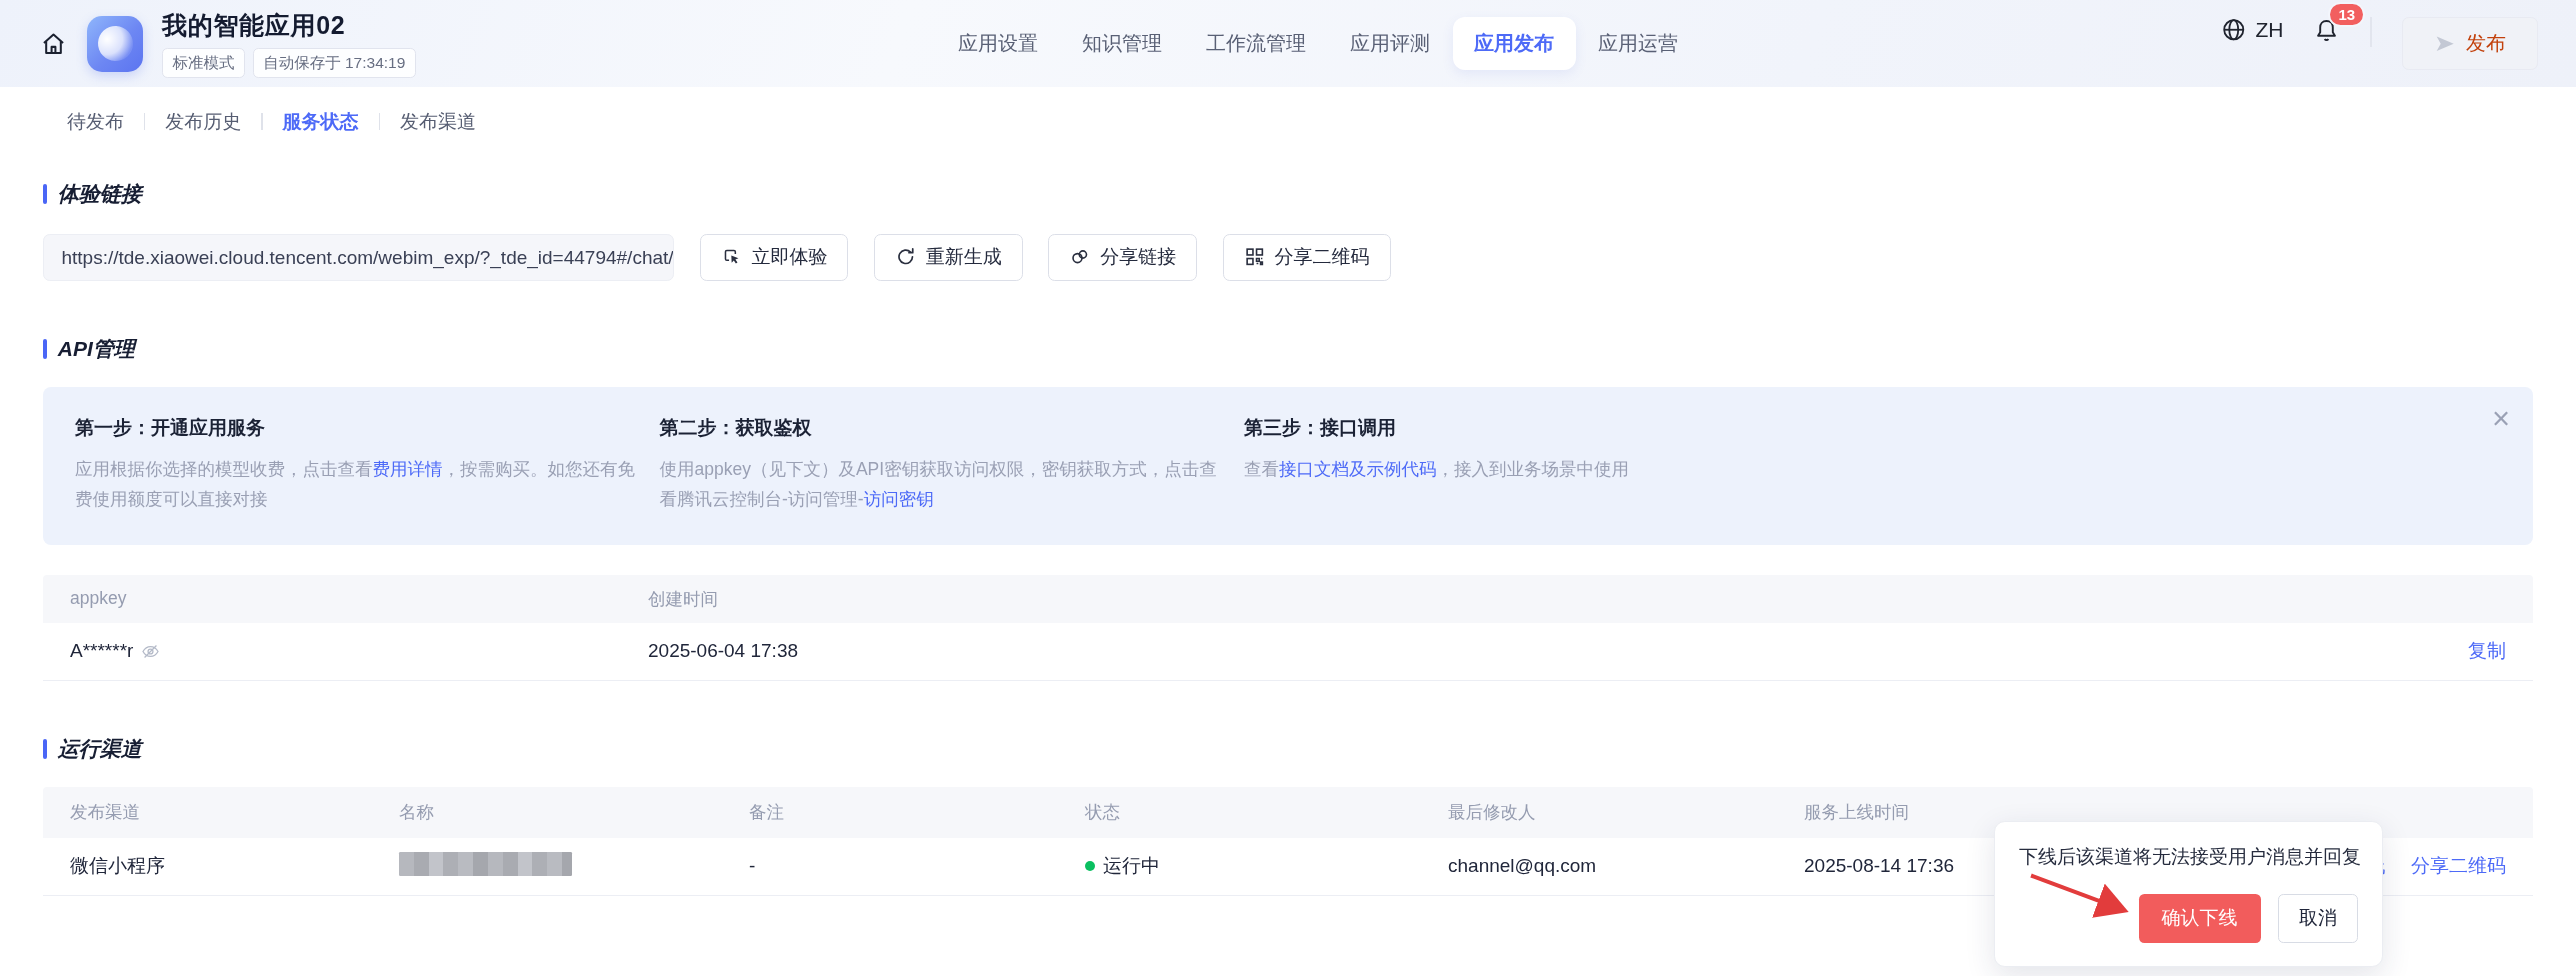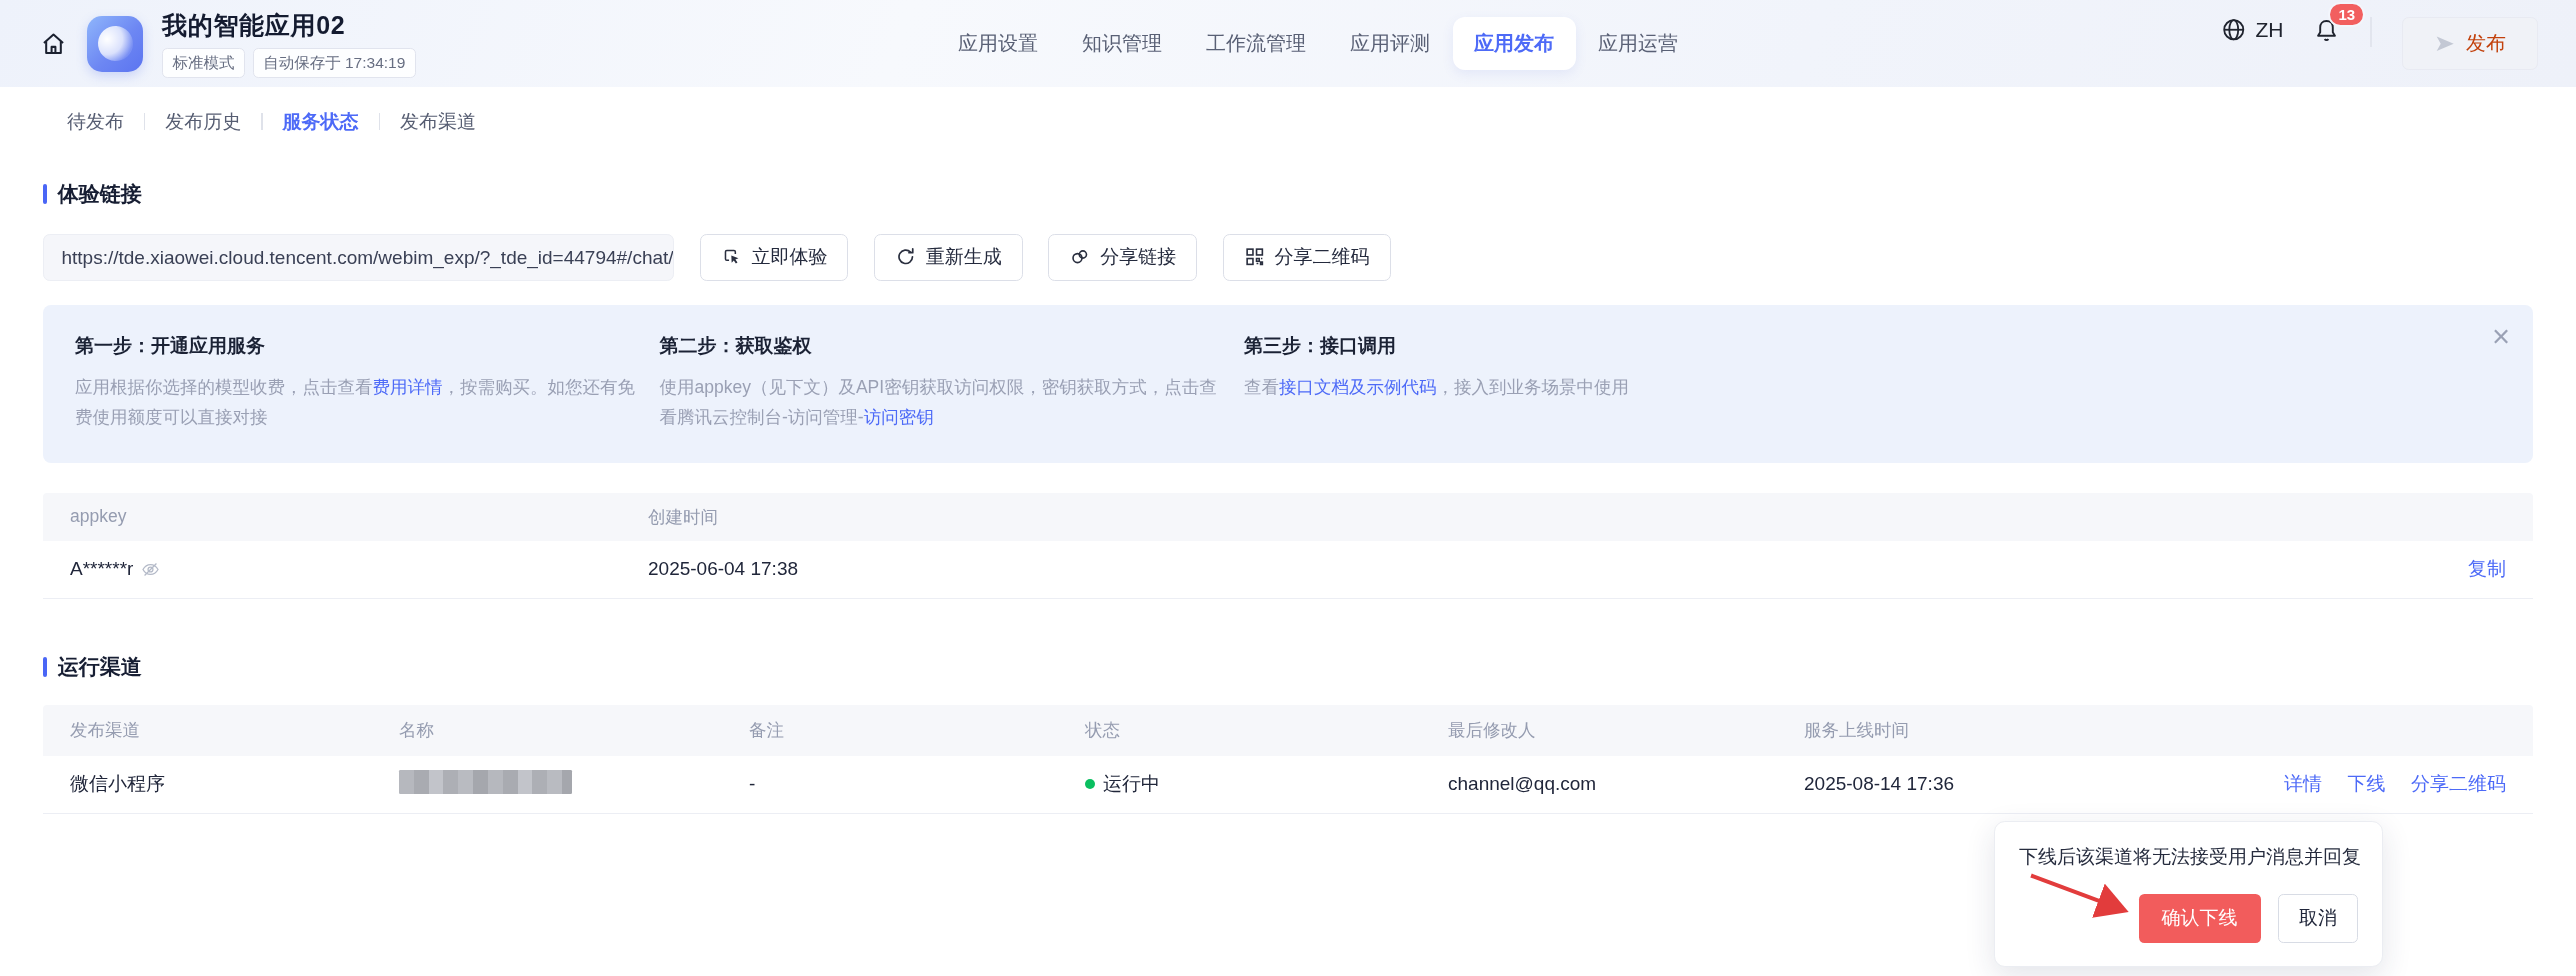--- a/index.html
+++ b/index.html
@@ -57,21 +57,21 @@
     background: #f0f2f7; border: 0.7px solid #e8eaf2; border-radius: 6.7px;
     padding: 12px 31px; font-size: 20px; color: #c2410c; cursor: not-allowed;
   }
   
   .subnav { display: flex; align-items: center; gap: 20px; padding: 21.5px 0 17.5px 67px; }
   .subnav-item { font-size: 19px; color: #565d72; cursor: pointer; }
   .subnav-item.active { color: #4d6af7; font-weight: 600; }
   .subnav-sep { width: 1.3px; height: 17.5px; background: #dfe2ea; }
   
   .main { padding: 0 43px; }
-  .sec-heading { display: flex; align-items: center; gap: 10.8px; margin-top: 28px; }
+  .sec-heading { display: flex; align-items: center; gap: 10.8px; margin-top: 28px; font-style: italic; }
   .sec-bar { width: 4px; height: 20px; border-radius: 2px; background: #4a66f6; }
   .sec-title { font-size: 21px; font-weight: 700; color: #171e33; }
   
   .exp-row { display: flex; align-items: center; gap: 25.5px; margin-top: 25.5px; }
   .url-box {
     width: 631px; height: 47px; line-height: 46px;
     background: #f5f6fa; border: 0.7px solid #eceef4; border-radius: 6.7px;
     font-size: 19px; color: #3a4055; padding: 0 17.5px;
     white-space: nowrap; overflow: hidden;
   }
@@ -262,20 +262,24 @@
           <rect x="3.5" y="3.5" width="6.5" height="6.5"></rect>
             <rect x="14" y="3.5" width="6.5" height="6.5"></rect>
           <rect x="3.5" y="14" width="6.5" height="6.5"></rect>
           <path d="M14 14 h3 v3 h-3 z M19 14 h1.5 M14 19.5 h2 M18.5 18 v2.5 h2 v-2.5 z"></path>
         </svg>
       </span>
       <span>分享二维码</span>
     </div>
   </div>
 
+  <div class="sec-heading" style="margin-top:54px">
+    <span class="sec-bar"></span>
+    <span class="sec-title">API管理</span>
+  </div>
 
   <div class="api-panel">
     <div class="api-step">
       <div class="step-title">第一步：开通应用服务</div>
       <div class="step-desc">
         <span>应用根据你选择的模型收费，点击查看</span><span class="link">费用详情</span><span>，按需购买。如您还有免费使用额度可以直接对接</span>
       </div>
     </div>
     <div class="api-step">
       <div class="step-title">第二步：获取鉴权</div>

